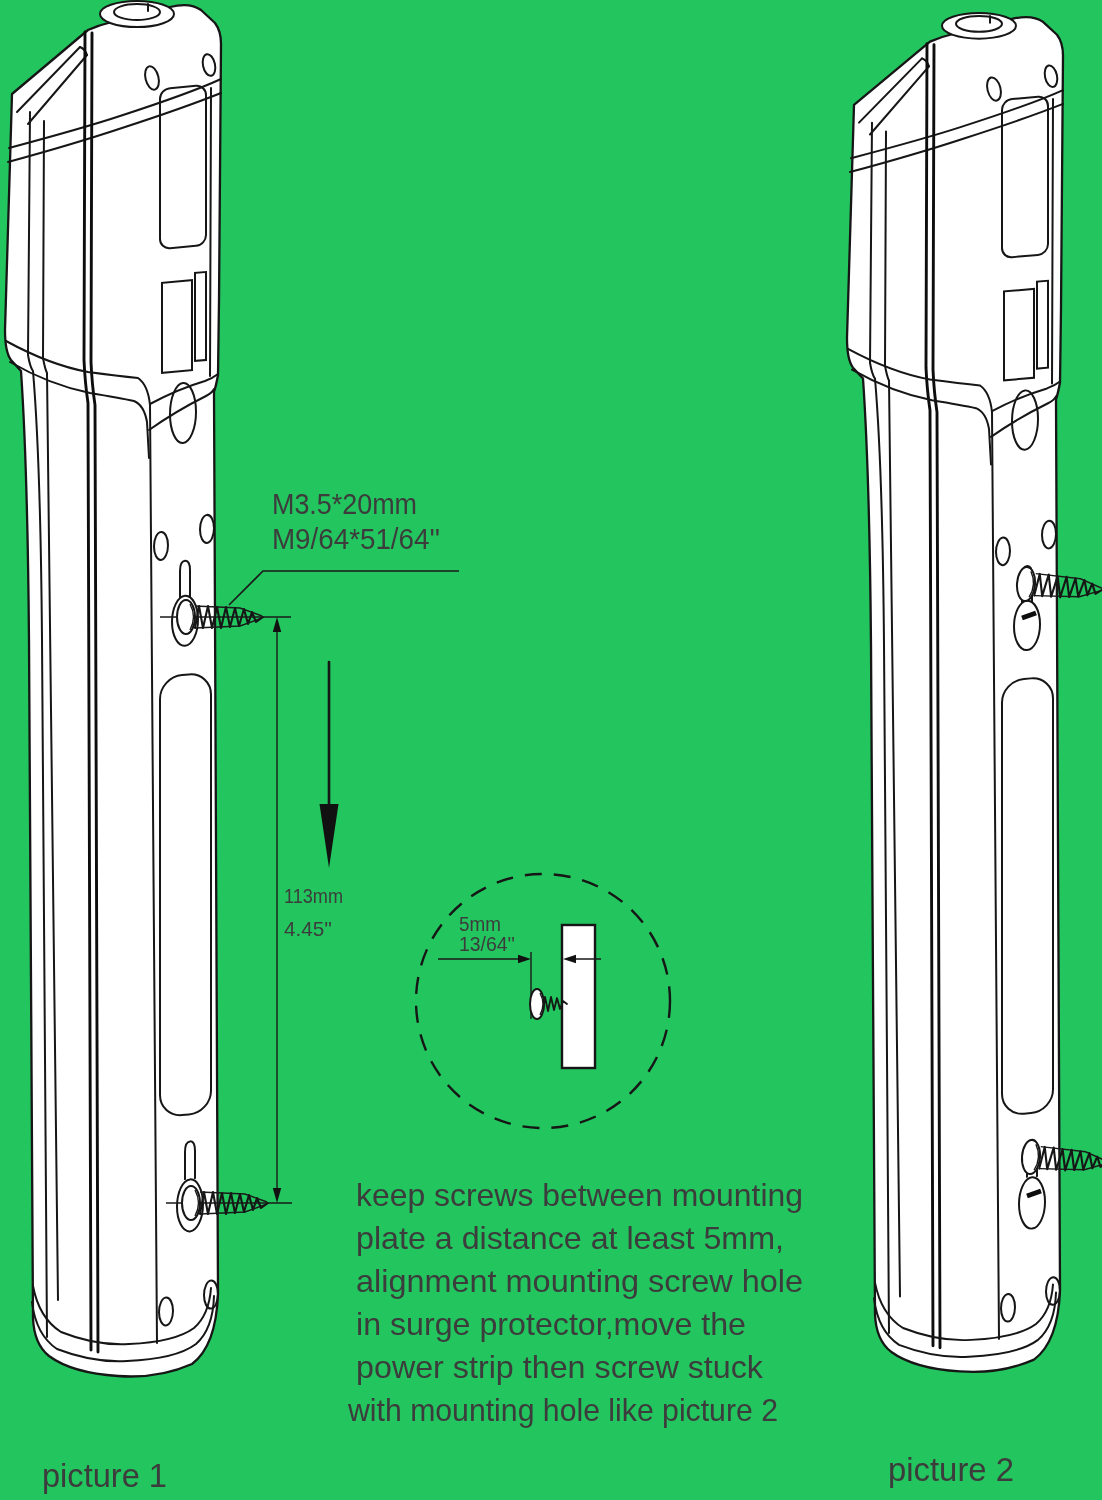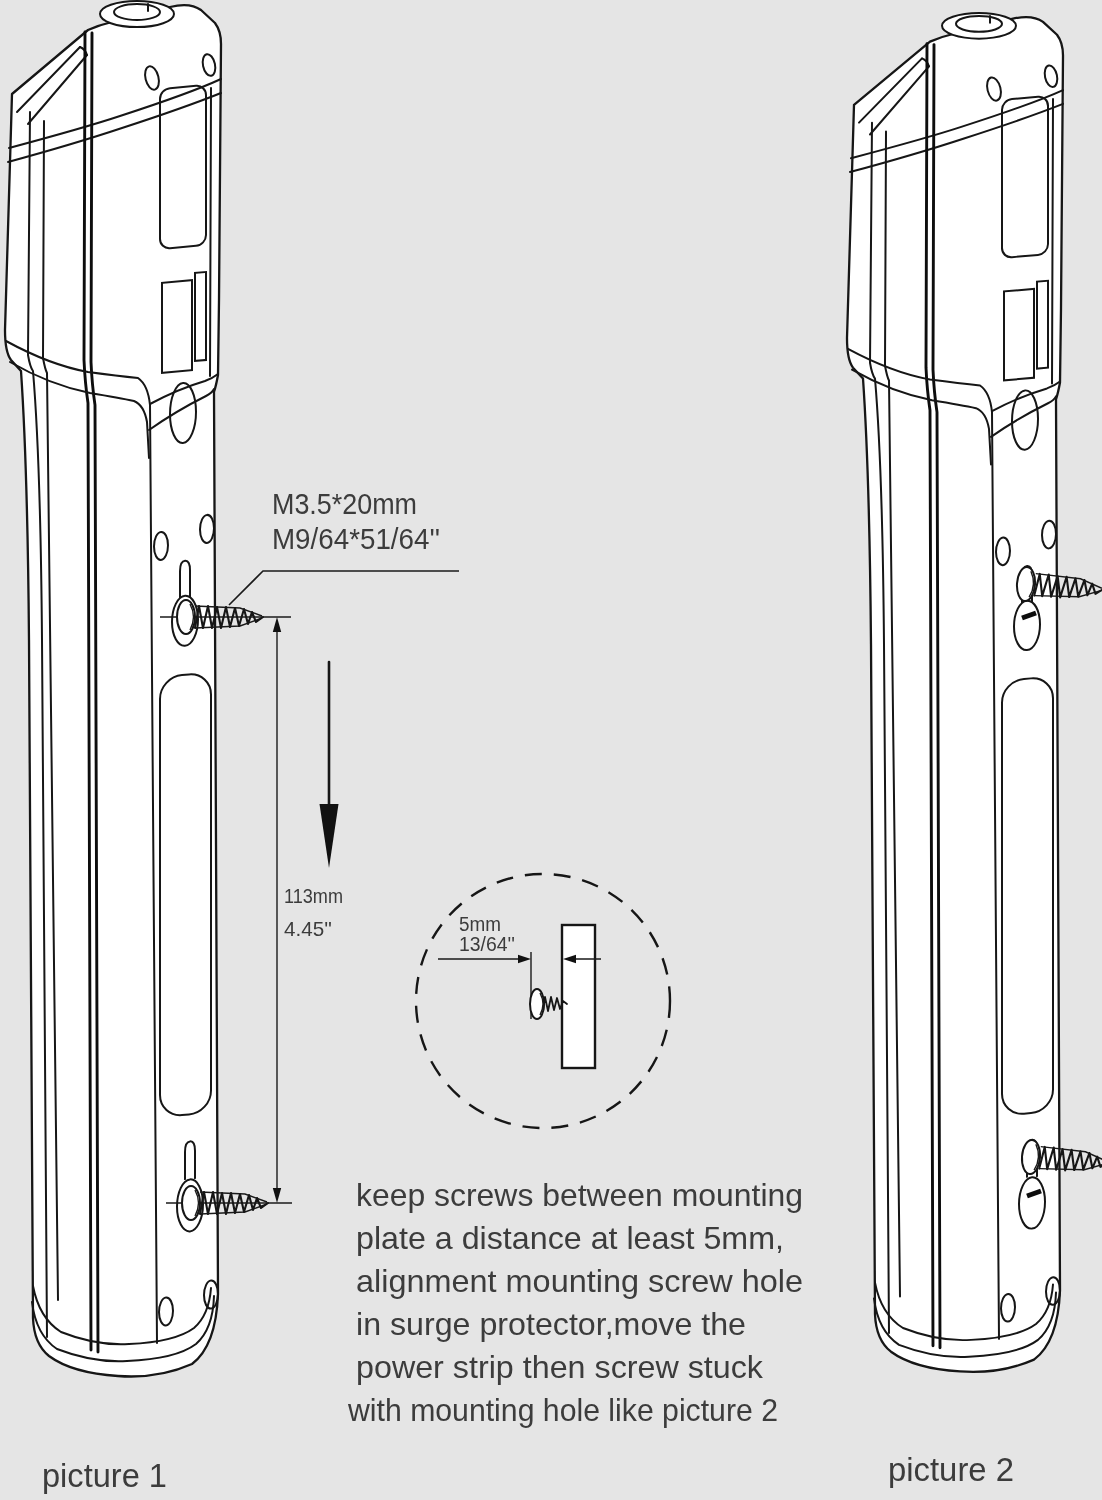--- a/index.html
+++ b/index.html
@@ -1,16 +1,16 @@
 <!DOCTYPE html>
 <html><head>
 <meta charset="utf-8">
 <style>
   html,body { margin:0; padding:0; background:#ffffff; }
-  .canvas { position:relative; width:1102px; height:1500px; background:#e5e5e5; overflow:hidden; }
+  .canvas { position:relative; width:1102px; height:1500px; background:#22c55e; overflow:hidden; }
   svg text { font-family:"Liberation Sans", sans-serif; fill:#3c3c3c; }
   .ln   { stroke:#161616; fill:none; stroke-width:2; stroke-linecap:round; stroke-linejoin:round; }
   .sil  { stroke:#161616; fill:#ffffff; stroke-width:2.3; stroke-linejoin:round; }
   .dark { stroke:#0d0d0d; fill:none; stroke-width:2.9; stroke-linecap:round; }
   .thin { stroke:#1a1a1a; fill:none; stroke-width:1.4; }
   .ann  { stroke:#1a1a1a; fill:none; stroke-width:1.6; }
   .feat { stroke:#161616; fill:none; stroke-width:2; }
   .wfill{ fill:#ffffff; }
   .arr  { fill:#111111; stroke:none; }
   .wedge{ stroke:#0d0d0d; stroke-width:5; fill:none; stroke-linecap:butt; }

